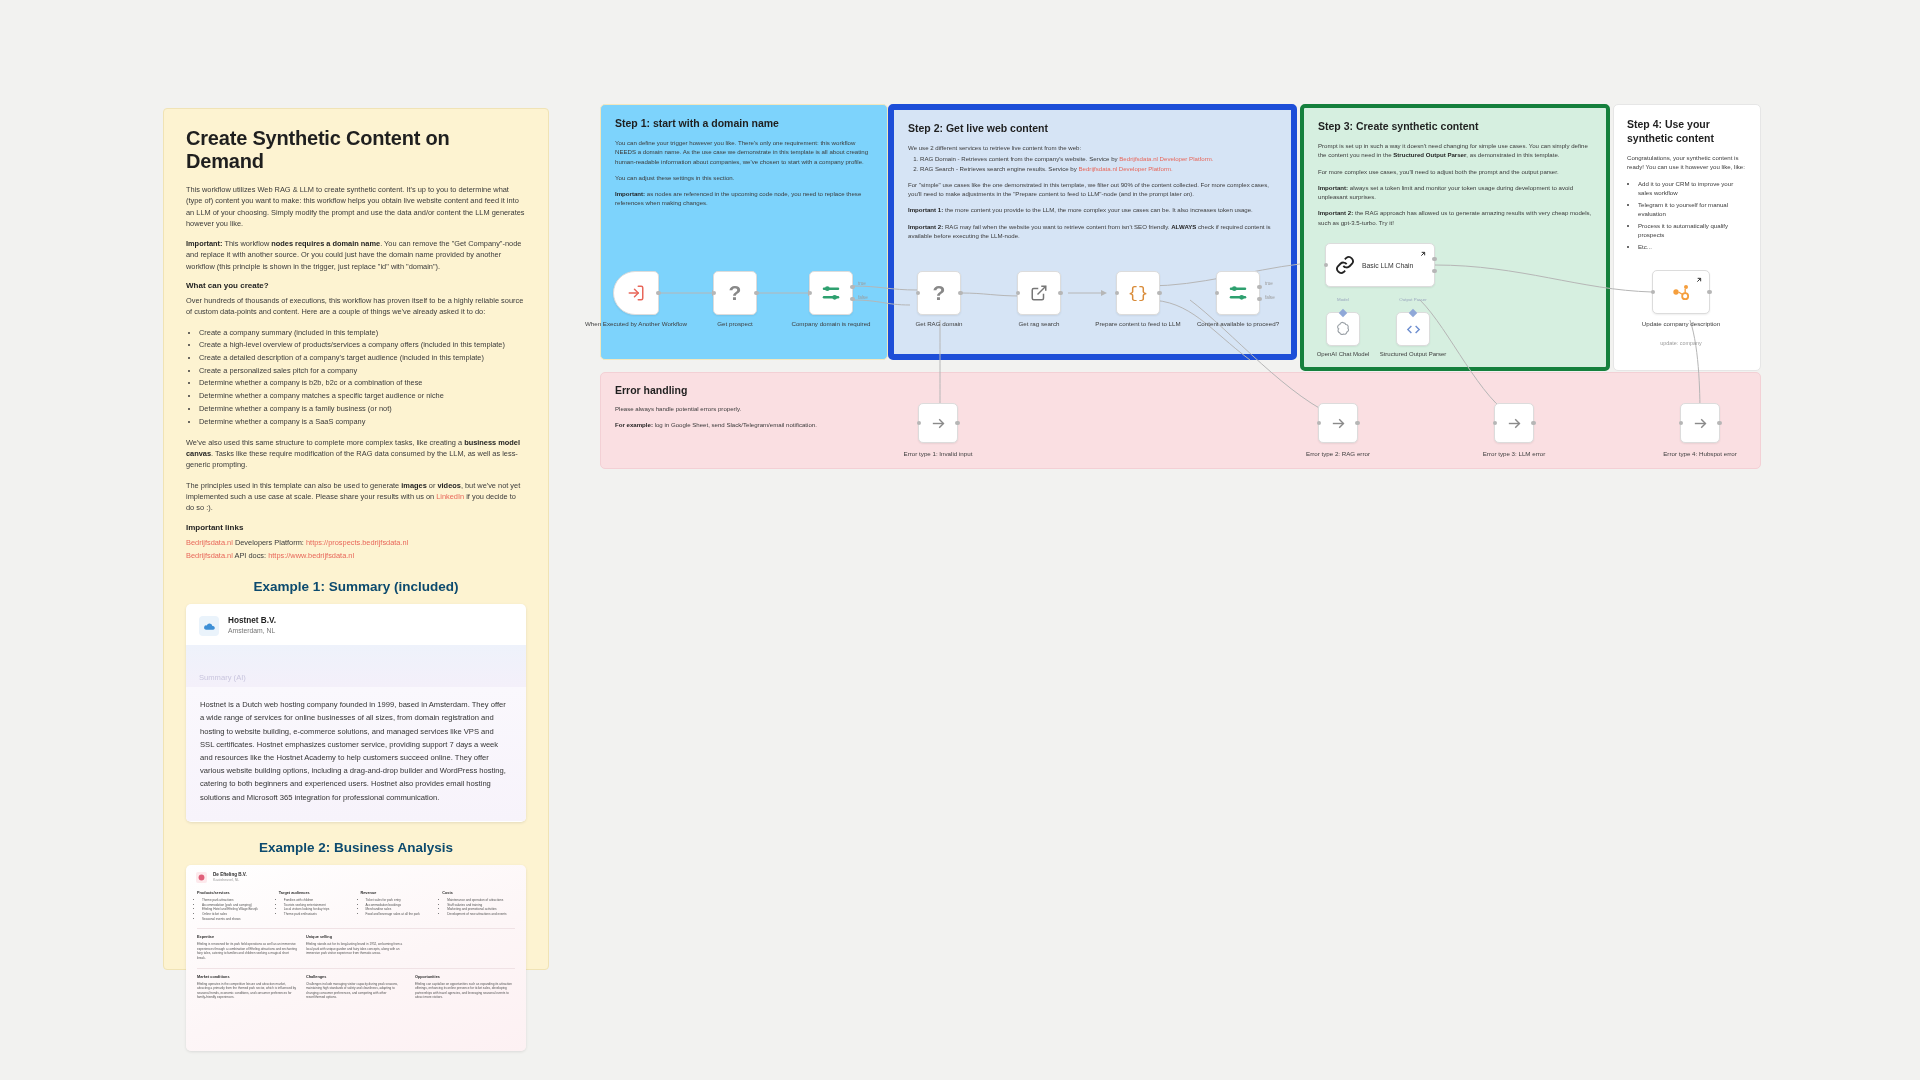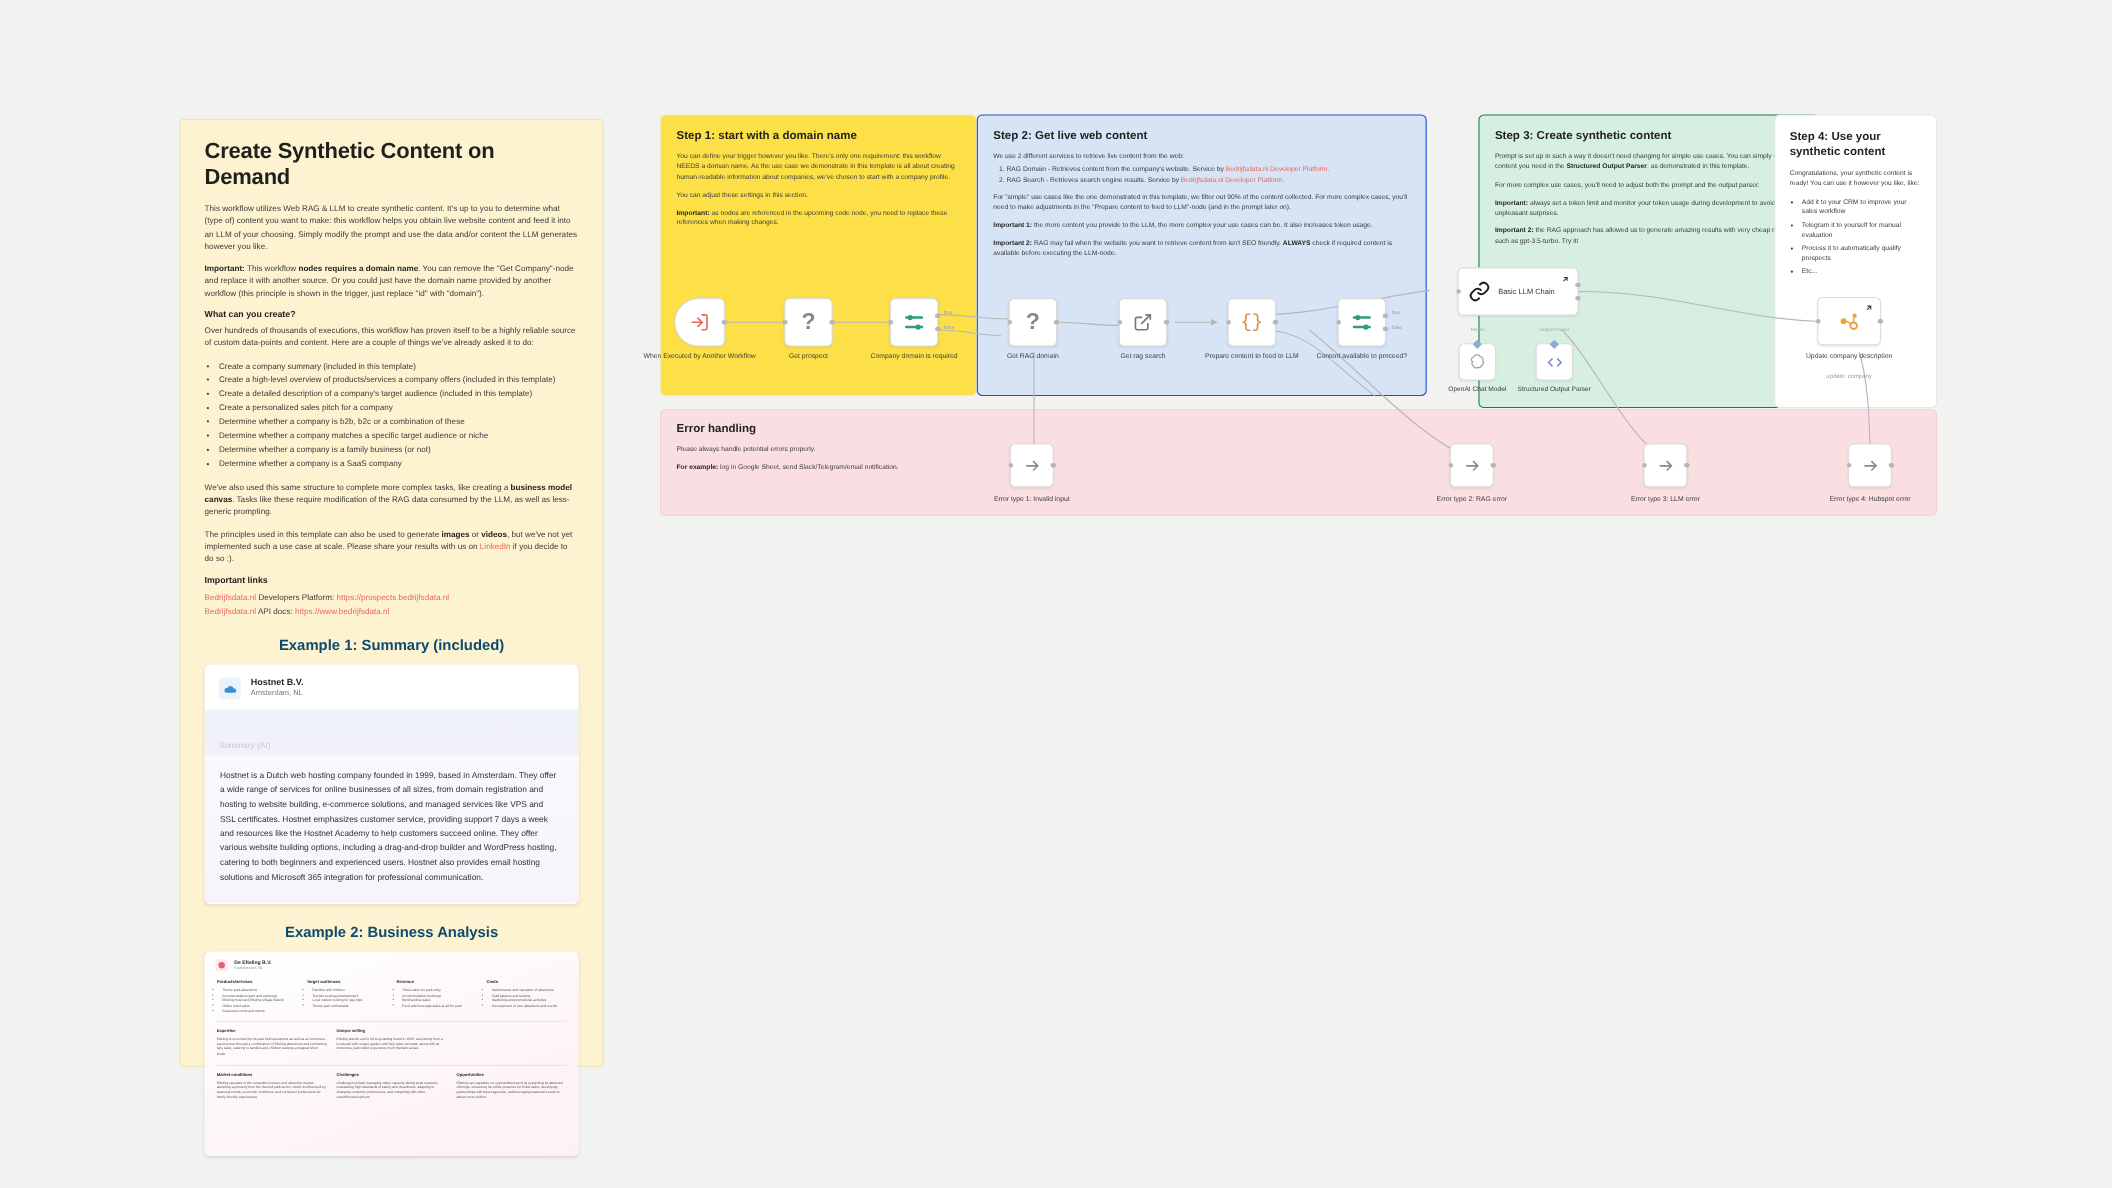--- a/index.html
+++ b/index.html
@@ -81,25 +81,25 @@
   .ba-grid2 { display:grid; grid-template-columns:repeat(3,1fr); gap:9px; padding:0 11px; }
   .ba-p { font-size:3.1px; line-height:4.6px; color:#555; margin:0; }
 
   
   .panel { position:absolute; border-radius:5px; }
   .panel-title { font-weight:bold; color:#1f1f1f; }
   .ptxt { font-size:6.1px; line-height:9.3px; color:#3b3b3b; margin:0 0 7px 0; }
   .ptxt-t { font-size:6.1px; line-height:9.3px; color:#3b3b3b; margin:0; }
 
   #panel-step1 { left:600px; top:104px; width:288px; height:256px;
-    background:#fde047; border:1px solid #f3e7bd; padding:12px 14px; }
+    background:#7dd3fc; border:1px solid #f3e7bd; padding:12px 14px; }
   #panel-step2 { left:888px; top:104px; width:409px; height:256px;
-    background:#d6e4f5; border:1px solid #1d4ed8; padding:12px 14px; }
-  #panel-step3 { left:1344px; top:104px; width:310px; height:267px;
-    background:#d6efe0; border:1px solid #15803d; padding:12px 14px; }
+    background:#d6e4f5; border:6px solid #1d4ed8; padding:12px 14px; }
+  #panel-step3 { left:1300px; top:104px; width:310px; height:267px;
+    background:#d6efe0; border:4px solid #15803d; padding:12px 14px; }
   #panel-step4 { left:1613px; top:104px; width:148px; height:267px;
     background:#ffffff; border:1px solid #e6e6e6; padding:12px 13px; }
   #panel-error { left:600px; top:372px; width:1161px; height:97px;
     background:#fadfe2; border:1px solid #f3d0d5; padding:11px 14px; }
 
   #panel-step1 .panel-title,
   #panel-step2 .panel-title,
   #panel-step3 .panel-title { font-size:10.5px; margin-bottom:9px; }
   #panel-step4 .panel-title { font-size:10.5px; line-height:14px; margin-bottom:8px; }
   #panel-error .panel-title { font-size:10.5px; margin-bottom:8px; }

